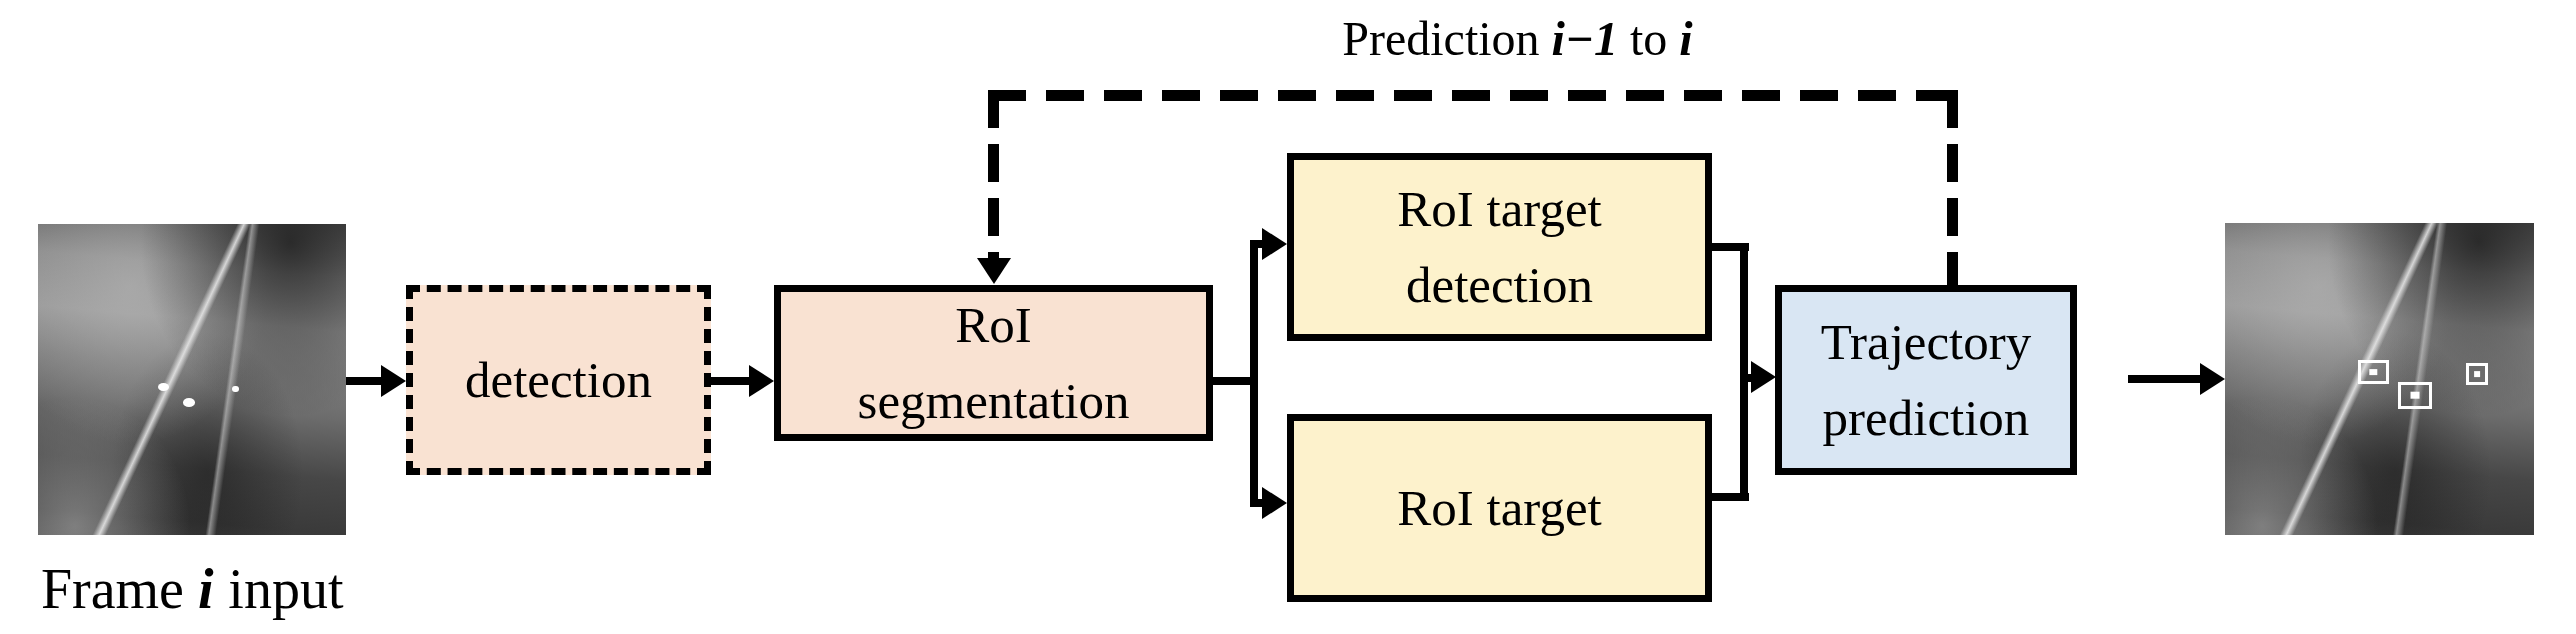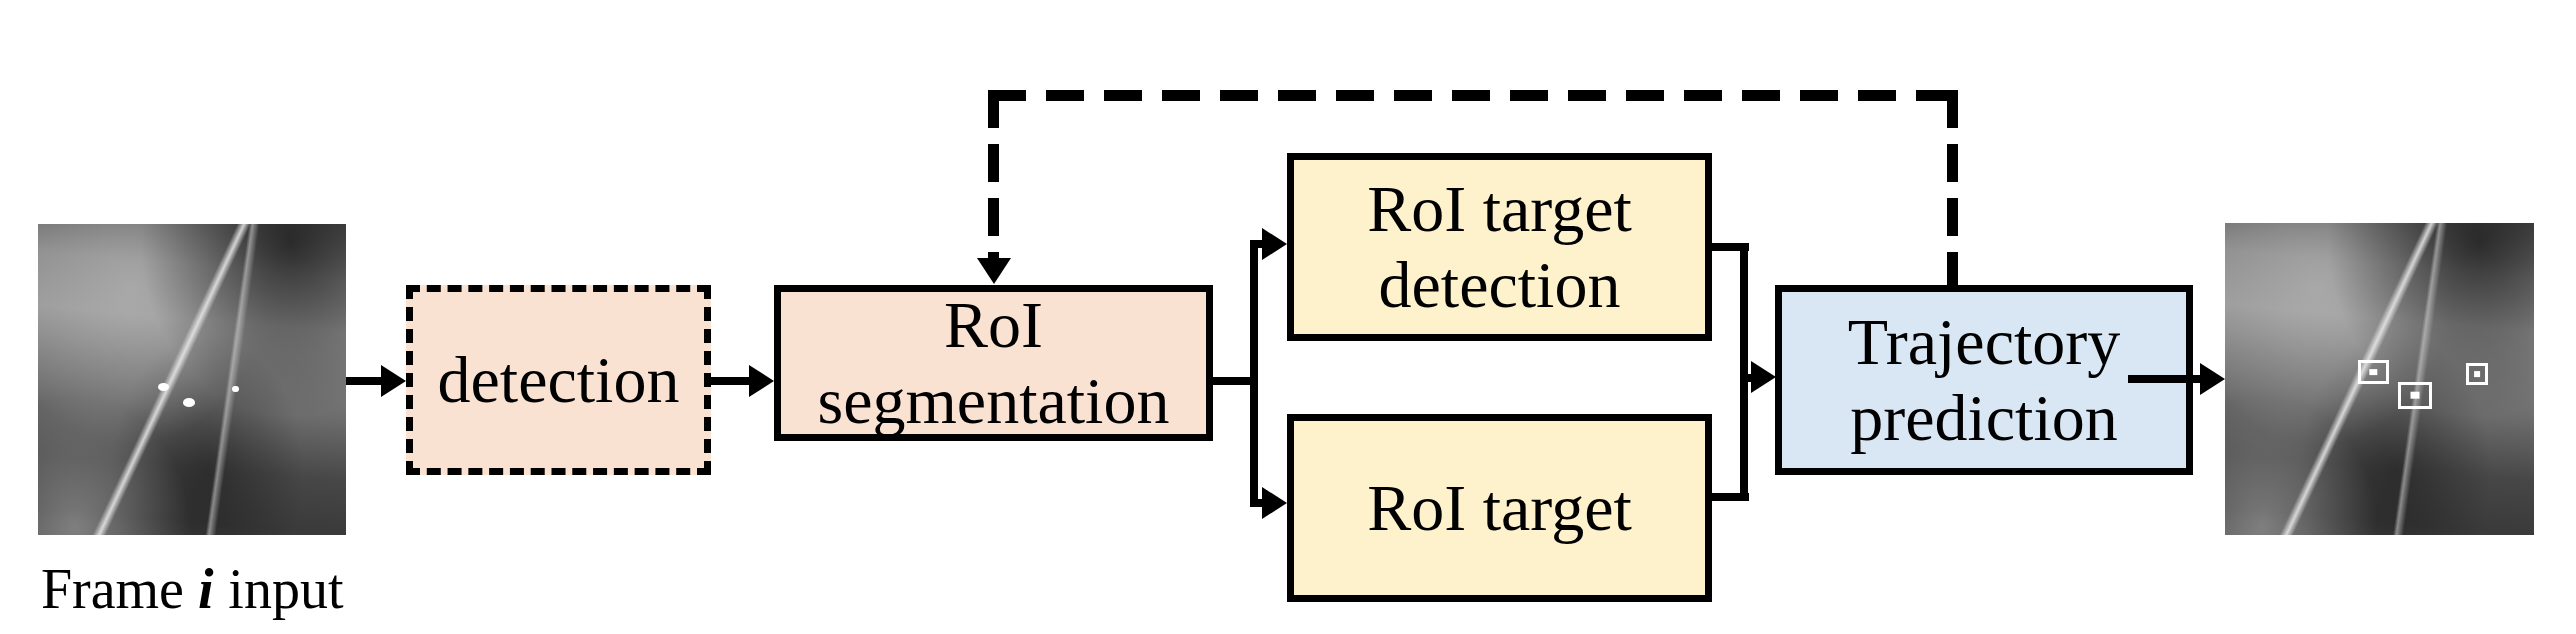--- a/index.html
+++ b/index.html
@@ -32,21 +32,21 @@
     position:absolute;
     font-size:56px;line-height:66px;
     text-align:center;white-space:nowrap;
   }
   .caption i b{letter-spacing:0.8px;}
   
   .node{
     position:absolute;
     box-sizing:border-box;
     display:flex;flex-direction:column;justify-content:center;align-items:center;
-    font-size:66px;line-height:76px;text-align:center;
+    font-size:51px;line-height:76px;text-align:center;
     border:7.4px solid #000;
   }
   .node.dashed{border:7.4px dashed #000;}
   .fill-peach{background:#f9e2d2;}
   .fill-yellow{background:#fdf2cc;}
   .fill-blue{background:#d9e6f3;}
   
   .shaft{position:absolute;background:#000;}
   .head-right{
     position:absolute;width:0;height:0;
@@ -128,21 +128,21 @@
   </div>
 
   <div>
     <span class="shaft" style="left:1712px;top:243px;width:37px;height:8.2px;"></span>
     <span class="shaft" style="left:1712px;top:493px;width:37px;height:8.2px;"></span>
     <span class="shaft" style="left:1740px;top:243px;width:8.2px;height:258px;"></span>
     <span class="shaft" style="left:1740px;top:374px;width:13px;height:8.2px;"></span>
     <span class="head-right" style="left:1751px;top:361px;"></span>
   </div>
 
-  <div class="node fill-blue" style="left:1775px;top:285px;width:418px;height:190px;">
+  <div class="node fill-blue" style="left:1775px;top:285px;width:302px;height:190px;">
     <span>Trajectory</span>
     <span>prediction</span>
   </div>
 
   <div>
     <span class="shaft" style="left:2128px;top:375px;width:74px;height:8.2px;"></span>
     <span class="head-right" style="left:2200px;top:363px;"></span>
   </div>
 
   <div class="photo" style="left:2225px;top:223px;width:309px;height:312px;">
@@ -158,15 +158,18 @@
   </div>
 
 
   <div>
     <span class="dash-h" style="left:988px;top:90px;width:970px;"></span>
     <span class="dash-v" style="left:988px;top:90px;height:168px;"></span>
     <span class="head-down" style="left:977px;top:258px;"></span>
     <span class="dash-v" style="left:1947px;top:90px;height:195px;"></span>
   </div>
 
+  <div class="fb-label" style="left:1237px;top:11.5px;width:561px;">
+    <span>Prediction </span><i><b><span>i−1</span></b></i><span> to </span><i><b><span>i</span></b></i>
+  </div>
 
 </div>
 
 
 </body></html>

